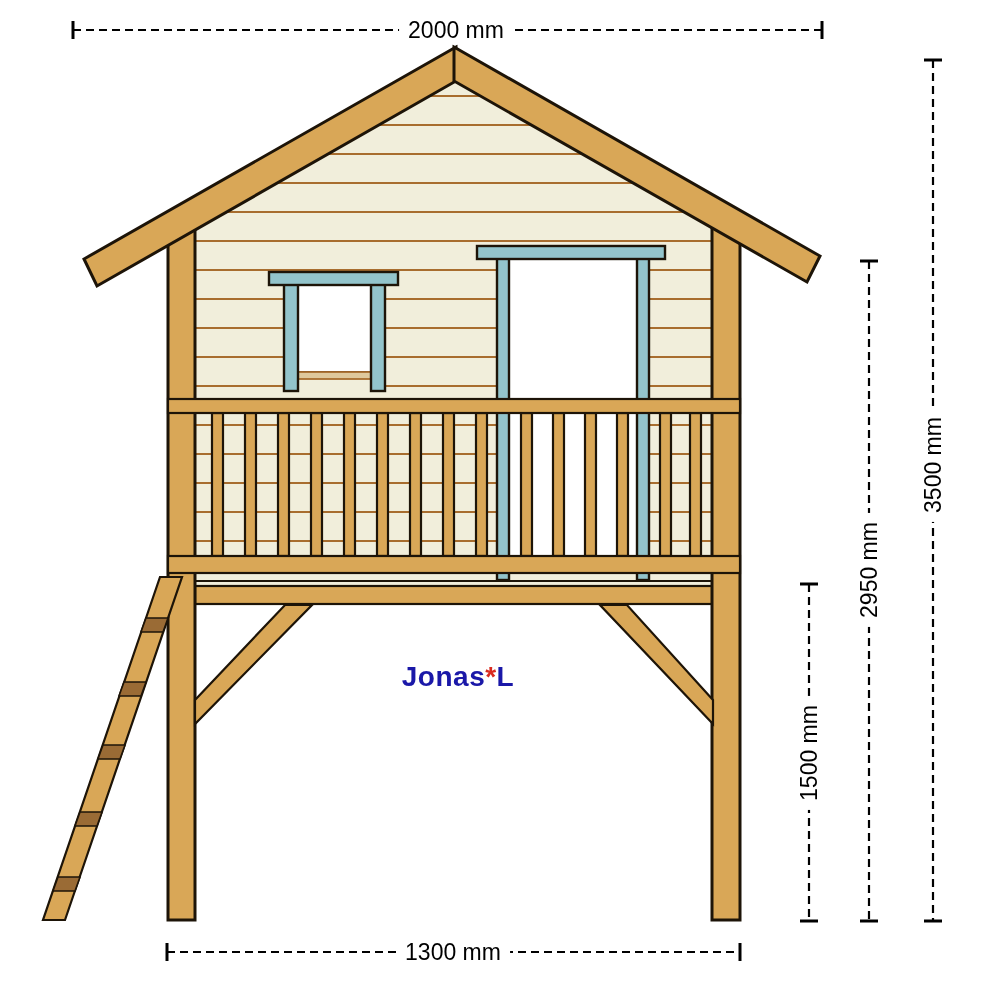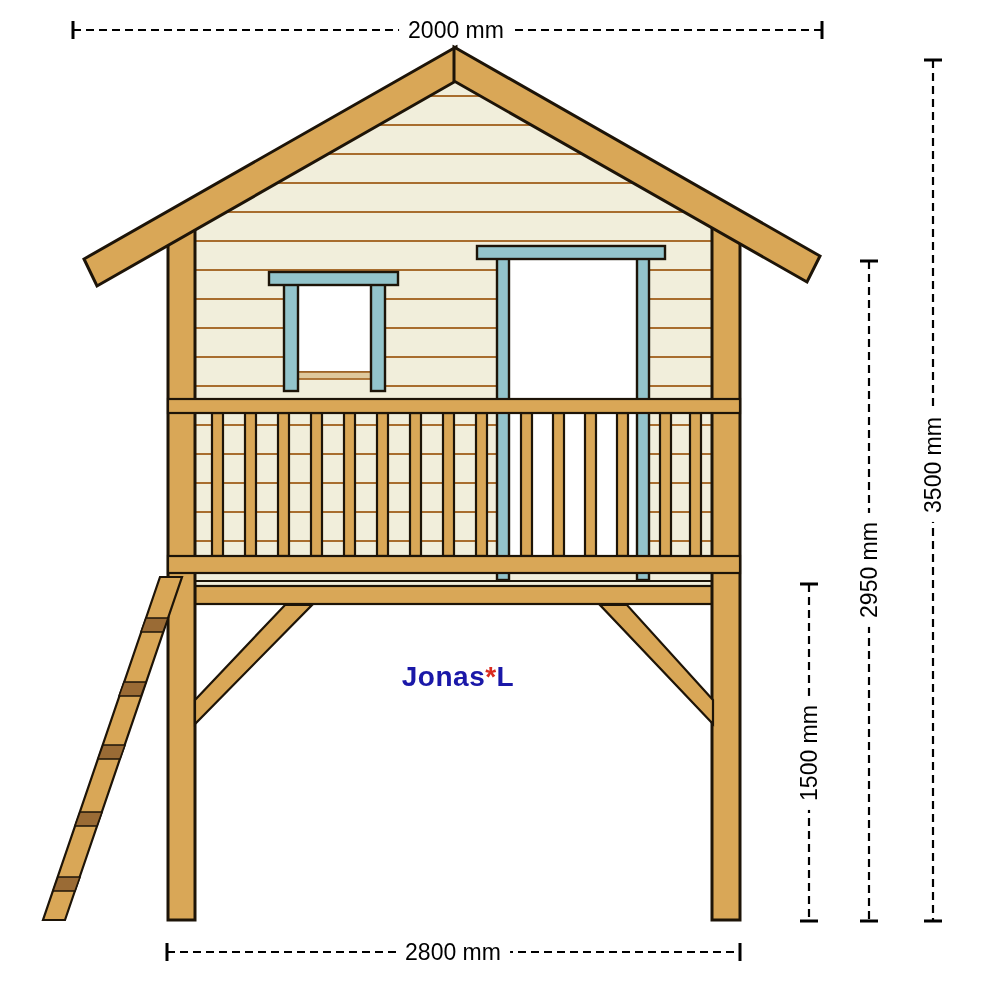--- a/index.html
+++ b/index.html
@@ -158,21 +158,21 @@
       <line class="dimtick" x1="860" y1="261" x2="878" y2="261"></line>
       <line class="dimtick" x1="860" y1="921" x2="878" y2="921"></line>
 
       <line class="dimline" x1="933" y1="60" x2="933" y2="920"></line>
       <line class="dimtick" x1="924" y1="60" x2="942" y2="60"></line>
       <line class="dimtick" x1="924" y1="921" x2="942" y2="921"></line>
     </g>
   </svg>
 
   <div class="dim-label" style="left:456px;top:30px;">2000 mm</div>
-  <div class="dim-label" style="left:453px;top:952px;">2800 mm</div>
+  <div class="dim-label" style="left:453px;top:952px;">1300 mm</div>
   <div class="dim-label vert" style="left:809px;top:753px;">1500 mm</div>
   <div class="dim-label vert" style="left:869px;top:570px;">2950 mm</div>
   <div class="dim-label vert" style="left:933px;top:465px;">3500 mm</div>
 
   <div class="brand" style="left:458px;top:677px;">
     <span class="navy">Jonas</span><span class="red">*</span><span class="navy">L</span>
   </div>
 
 </div>
 

